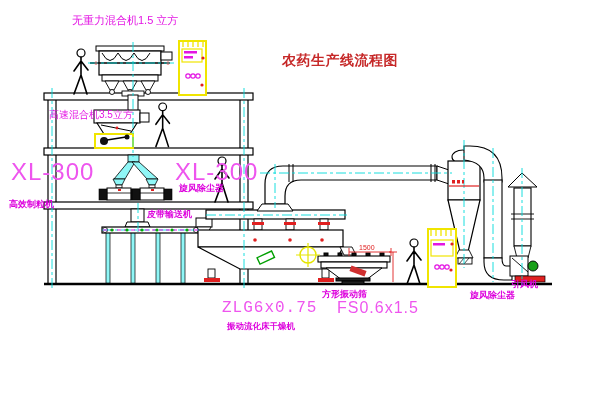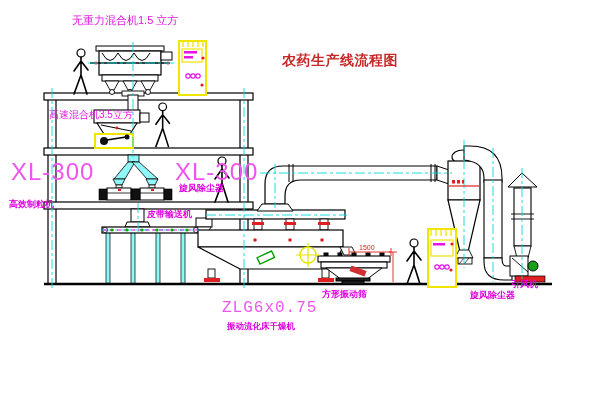--- a/index.html
+++ b/index.html
@@ -281,19 +281,20 @@
 
 <div class="lbl model big-model" style="left:175px;top:160px;">XL-300</div>
 <div class="lbl mag-b sm" style="left:179px;top:184px;">旋风除尘器</div>
 
 <div class="lbl mag-b sm" style="left:147px;top:210px;">皮带输送机</div>
 
 <div class="lbl mag-b" style="left:227px;top:290px;font-size:8.5px;margin-top:32px;">振动流化床干燥机</div>
 <div class="lbl model mid-model" style="left:222px;top:300px;font-family:Liberation Mono, monospace;">ZLG6x0.75</div>
 
 <div class="lbl mag-b sm" style="left:322px;top:290px;">方形振动筛</div>
+<div class="lbl model mid-model" style="left:337px;top:300px;">FS0.6x1.5</div>
 
 <div class="lbl mag-b sm" style="left:443px;top:291px;margin-left:27px;">旋风除尘器</div>
 <div class="lbl mag-b sm" style="left:511px;top:280px;">引风机</div>
 
 <div class="lbl dim" style="left:359px;top:244px;">1500</div>
 
 </div>
 
 </body></html>

